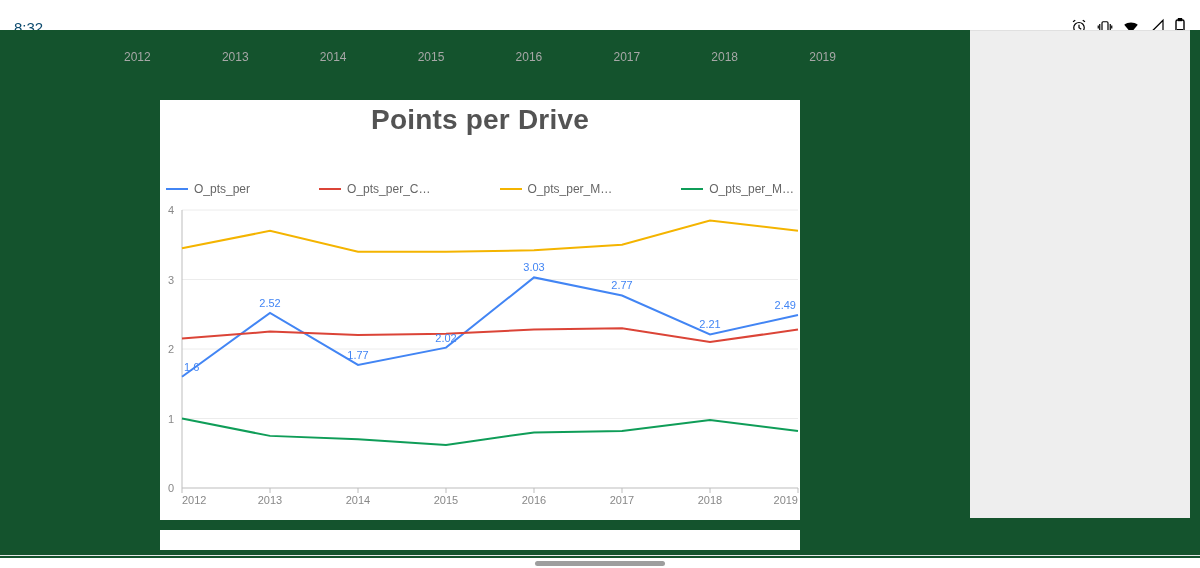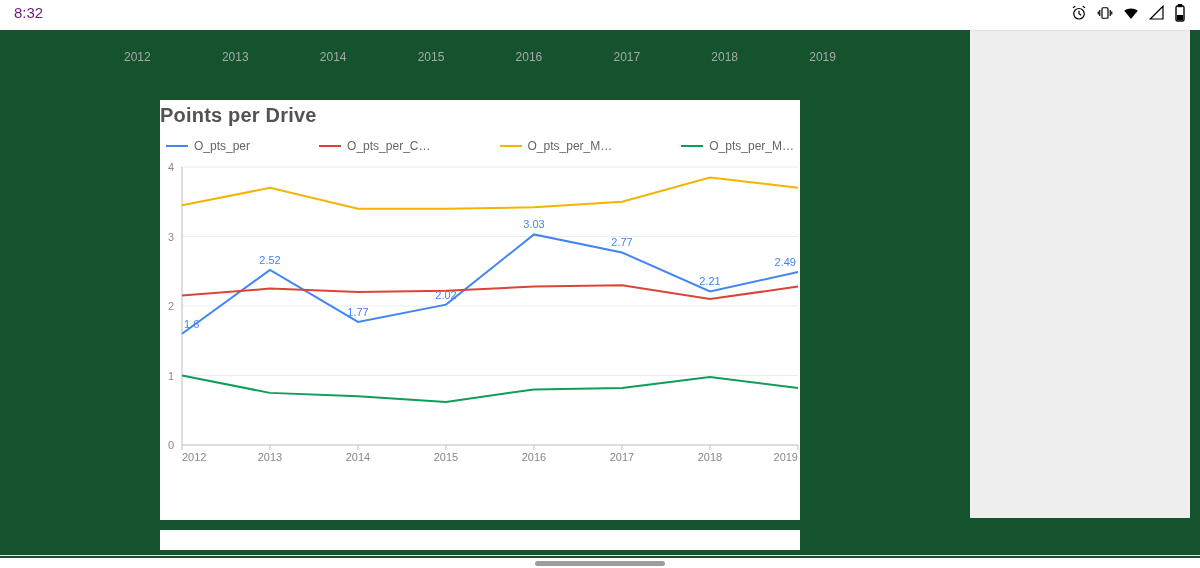--- a/index.html
+++ b/index.html
@@ -10,25 +10,25 @@
     background: #fff;
     font-family: -apple-system, "Helvetica Neue", Arial, sans-serif;
     overflow: hidden;
     color: #222;
   }
   .status-bar {
     position: absolute;
     top: 0; left: 0; right: 0;
     height: 30px;
     display: flex;
-    align-items: flex-start;
+    align-items: center;
     justify-content: space-between;
-    padding: 4px 14px;
+    padding: 12px 14px;
     font-size: 15px;
-    color: #701a75;
+    color: #0c4a6e;
   }
   .status-right { display:flex; align-items:center; gap:8px; }
   .status-right svg { display:block; }
 
   .screen {
     position:absolute;
     top:30px; left:0; right:0; bottom:10px;
     background:#14532d;
   }
 
@@ -46,23 +46,23 @@
   
   .card {
     position:absolute;
     left:160px;
     top:70px;
     width:640px;
     height:420px;
     background:#fff;
   }
   .chart-title {
-    text-align:left;
+    text-align:center;
     font-weight:600;
-    font-size:20px;
+    font-size:28px;
     color:#535353;
     margin-top:4px;
     margin-bottom:6px;
     letter-spacing:0.2px;
   }
 
   
   .year-tabs {
     position:absolute;
     left:120px;
@@ -76,21 +76,21 @@
   .year-tabs span { padding:0 4px; }
 
   
   .legend {
     display:flex;
     justify-content:space-between;
     font-size:12px;
     color:#666;
     padding:6px 6px 14px 6px;
   }
-  .legend-item { display:flex; align-items:center; gap:6px; max-width:160px; overflow:hidden; white-space:nowrap; text-overflow:ellipsis;}
+  .legend-item { display:flex; align-items:center; gap:6px; max-width:160px; overflow:hidden; white-space:nowrap; text-overflow:ellipsis;margin-top:34px;}
   .swatch { width:22px; height:0; border-top:2px solid currentColor; }
 
   
   .plot {
     position:relative;
     margin-left:22px;
     margin-right:2px;
     height:300px;
   }
   .plot svg { position:absolute; inset:0; overflow:visible; }

